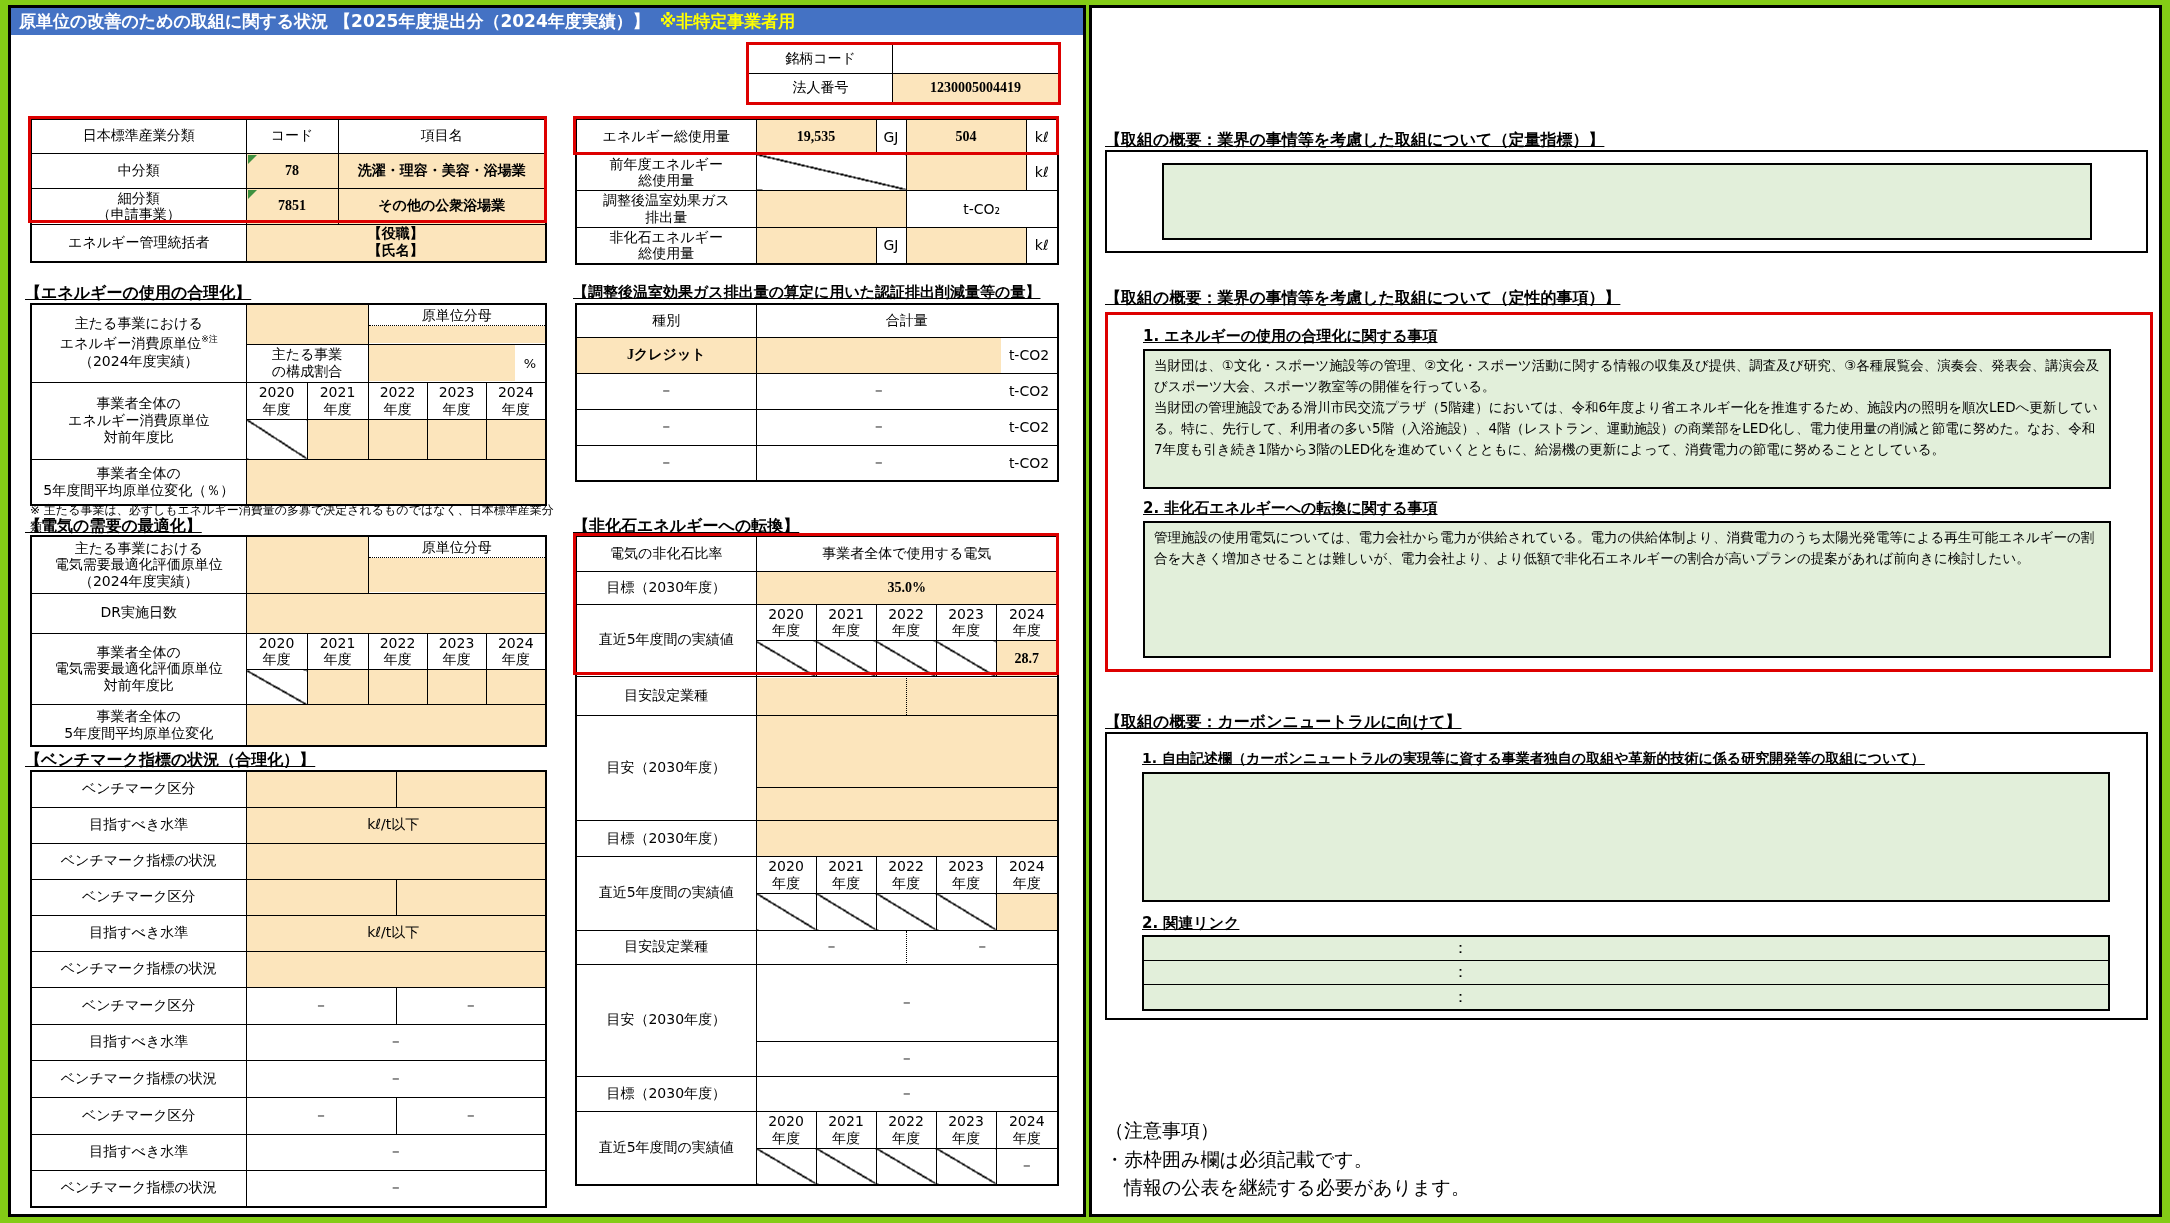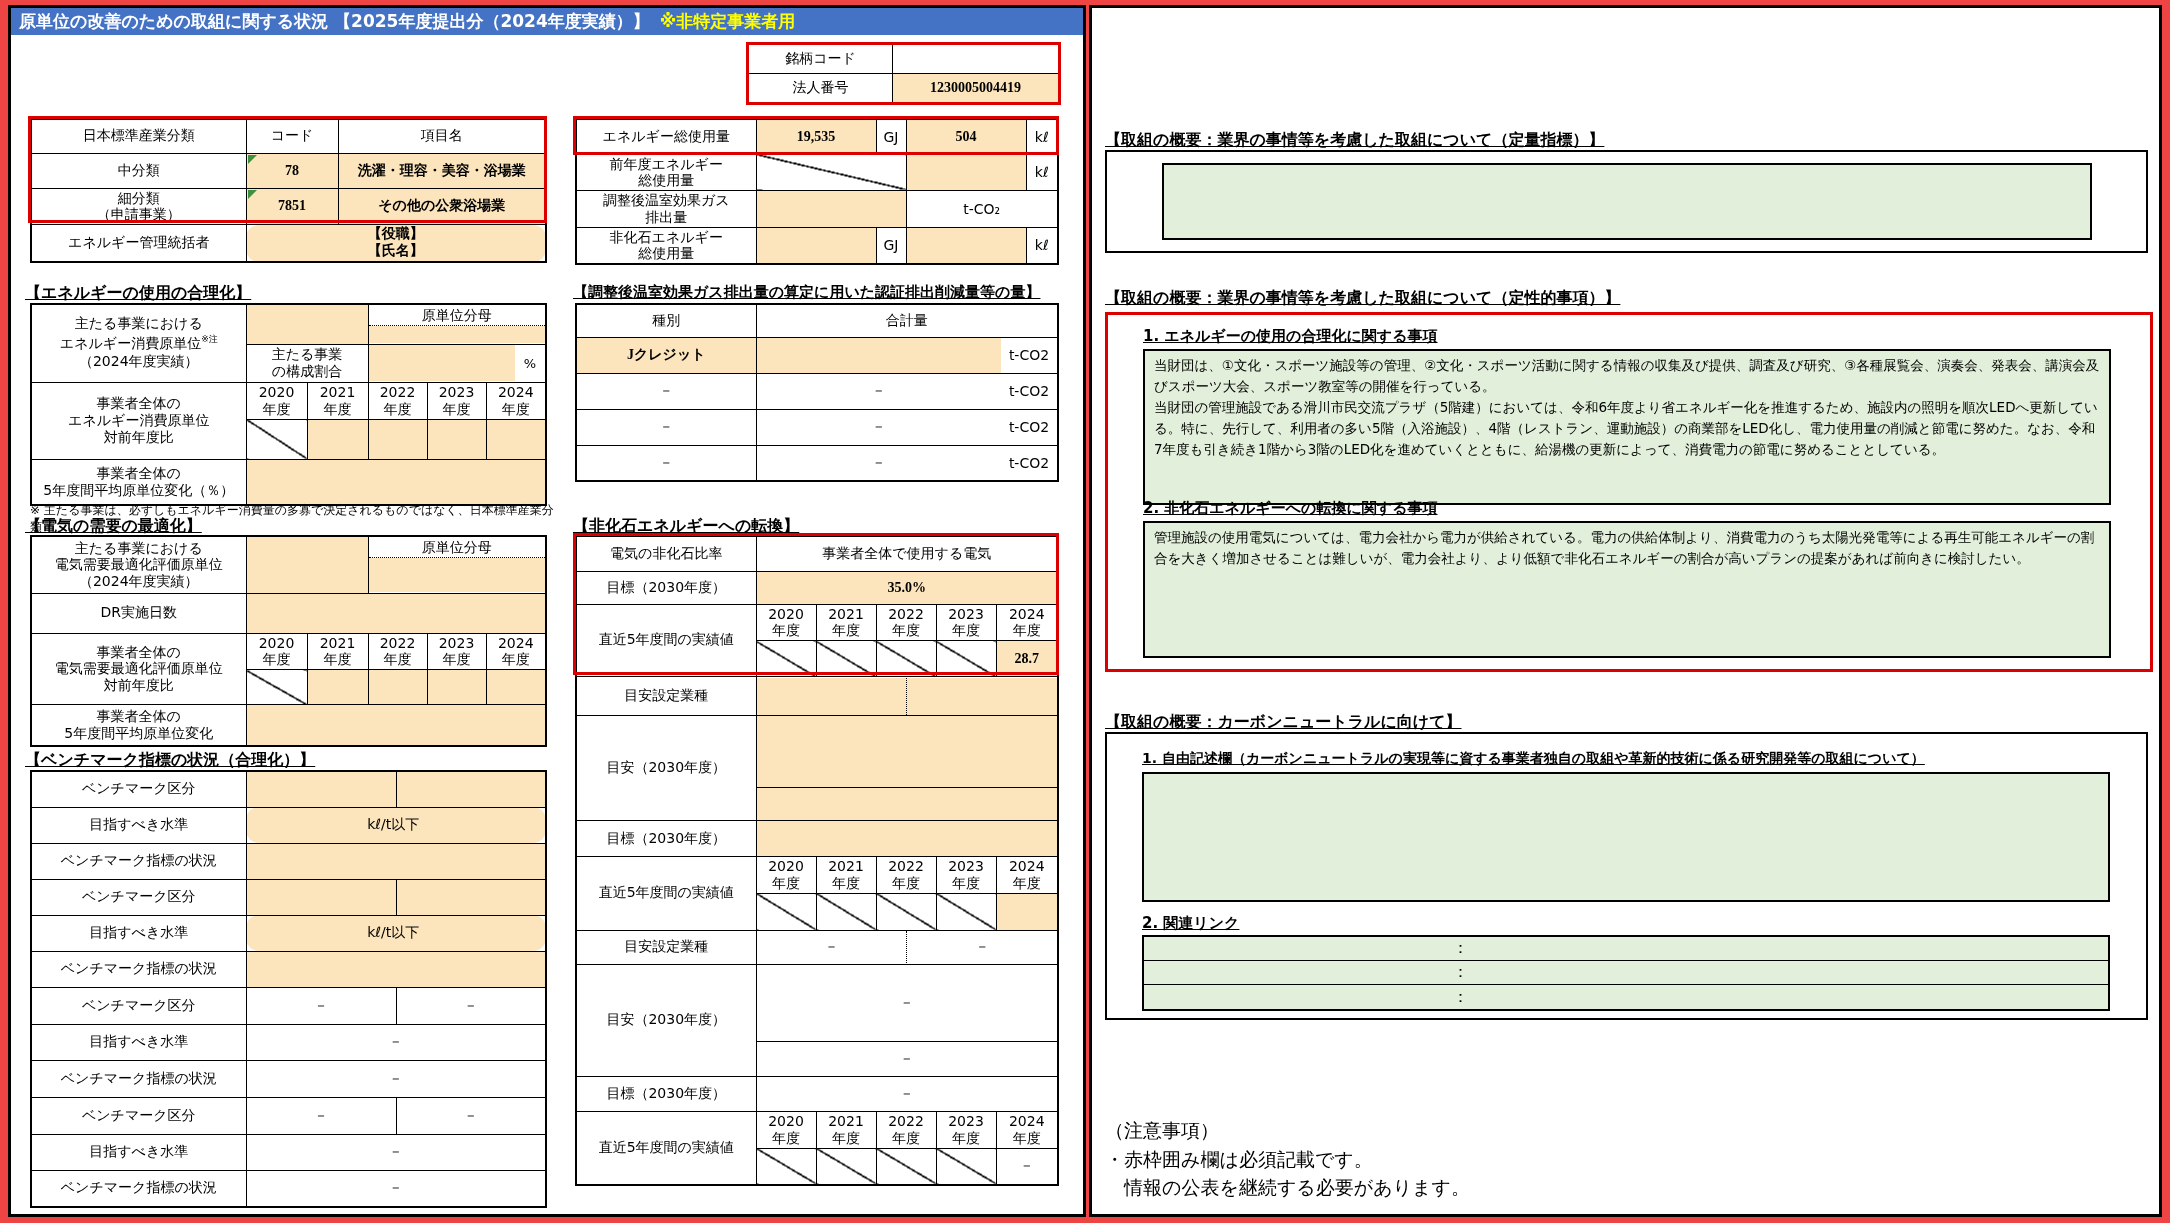--- a/index.html
+++ b/index.html
@@ -1,29 +1,29 @@
 <!DOCTYPE html>
 <html><head>
 <meta charset="utf-8">
 <style>
   * { margin:0; padding:0; box-sizing:border-box; }
   body { background:#fff; font-family:"DejaVu Sans","Liberation Sans",sans-serif; color:#000; }
-  .page { position:relative; width:2170px; height:1223px; background:#ef4444; overflow:hidden; }
+  .page { position:relative; width:2170px; height:1223px; background:#84cc16; overflow:hidden; }
   .panel { position:absolute; border:3px solid #000; background:#fff; }
   .titlebar { position:absolute; left:11px; top:8px; width:1072px; height:27px; background:#4472C4;
               display:flex; align-items:center; padding-left:8px; gap:10px; }
   .titlebar .t { color:#fff; font-weight:bold; font-size:17px; }
   .titlebar .b { color:#FFFF00; font-weight:bold; font-size:17px; }
   .abs { position:absolute; }
   .tbl { position:absolute; border-collapse:collapse; table-layout:fixed; background:#fff; border:2px solid #000; }
   .tbl td { border:1px solid #000; font-size:14px; text-align:center; vertical-align:middle; padding:1px 3px; overflow:hidden; }
   .cr { background:#FCE5BC; }
   .bold { font-weight:bold;font-family:Liberation Serif, serif; }
   .pre { white-space:pre-line; line-height:1.2; }
-  .f13 { font-size:13px;border-radius:13px; }
+  .f13 { font-size:13px; }
   .f12 { font-size:12px; }
   .tl { text-align:left; }
   .tr { text-align:right; }
   .pad0 { padding:0 !important; }
   .bd-dot-r { border-right:1px dotted #000 !important; }
   .nobr-r { border-right:none !important; }
   .nobr-l { border-left:none !important; }
   .diag { background-image:linear-gradient(to right top, transparent calc(50% - 0.8px), #000 calc(50% - 0.8px), #000 calc(50% + 0.8px), transparent calc(50% + 0.8px)); }
   .yr { font-size:13px; white-space:pre-line; line-height:1.2; padding:1px 0 !important; }
   .sec-title { position:absolute; font-weight:bold; font-size:16px; text-decoration:underline; white-space:nowrap; }
@@ -491,21 +491,21 @@
     </table>
 
   <div class="sec-title" style="left:1105px;top:130px">【取組の概要：業界の事情等を考慮した取組について（定量指標）】</div>
   <div class="abs" style="left:1105px;top:150px;width:1043px;height:103px;border:2px solid #000">
     <div class="green-box abs" style="left:55px;top:11px;width:930px;height:77px"></div>
   </div>
 
   <div class="sec-title" style="left:1105px;top:288px">【取組の概要：業界の事情等を考慮した取組について（定性的事項）】</div>
   <div class="abs redbox" style="left:1105px;top:312px;width:1048px;height:360px">
     <div class="abs sub-head" style="left:35px;top:12px">1. エネルギーの使用の合理化に関する事項</div>
-    <div class="green-box abs" style="left:35px;top:34px;width:968px;height:156px">当財団は、①文化・スポーツ施設等の管理、②文化・スポーツ活動に関する情報の収集及び提供、調査及び研究、③各種展覧会、演奏会、発表会、講演会及びスポーツ大会、スポーツ教室等の開催を行っている。
+    <div class="green-box abs" style="left:35px;top:34px;width:968px;height:140px">当財団は、①文化・スポーツ施設等の管理、②文化・スポーツ活動に関する情報の収集及び提供、調査及び研究、③各種展覧会、演奏会、発表会、講演会及びスポーツ大会、スポーツ教室等の開催を行っている。
 当財団の管理施設である滑川市民交流プラザ（5階建）においては、令和6年度より省エネルギー化を推進するため、施設内の照明を順次LEDへ更新している。特に、先行して、利用者の多い5階（入浴施設）、4階（レストラン、運動施設）の商業部をLED化し、電力使用量の削減と節電に努めた。なお、令和7年度も引き続き1階から3階のLED化を進めていくとともに、給湯機の更新によって、消費電力の節電に努めることとしている。</div>
     <div class="abs sub-head" style="left:35px;top:184px">2. 非化石エネルギーへの転換に関する事項</div>
     <div class="green-box abs" style="left:35px;top:206px;width:968px;height:137px">管理施設の使用電気については、電力会社から電力が供給されている。電力の供給体制より、消費電力のうち太陽光発電等による再生可能エネルギーの割合を大きく増加させることは難しいが、電力会社より、より低額で非化石エネルギーの割合が高いプランの提案があれば前向きに検討したい。</div>
   </div>
 
   <div class="sec-title" style="left:1105px;top:712px">【取組の概要：カーボンニュートラルに向けて】</div>
   <div class="abs" style="left:1105px;top:732px;width:1043px;height:288px;border:2px solid #000">
     <div class="abs sub-head" style="left:35px;top:16px;font-size:14px">1. 自由記述欄（カーボンニュートラルの実現等に資する事業者独自の取組や革新的技術に係る研究開発等の取組について）</div>
     <div class="green-box abs" style="left:35px;top:38px;width:968px;height:130px"></div>
     <div class="abs sub-head" style="left:35px;top:180px">2. 関連リンク</div>

